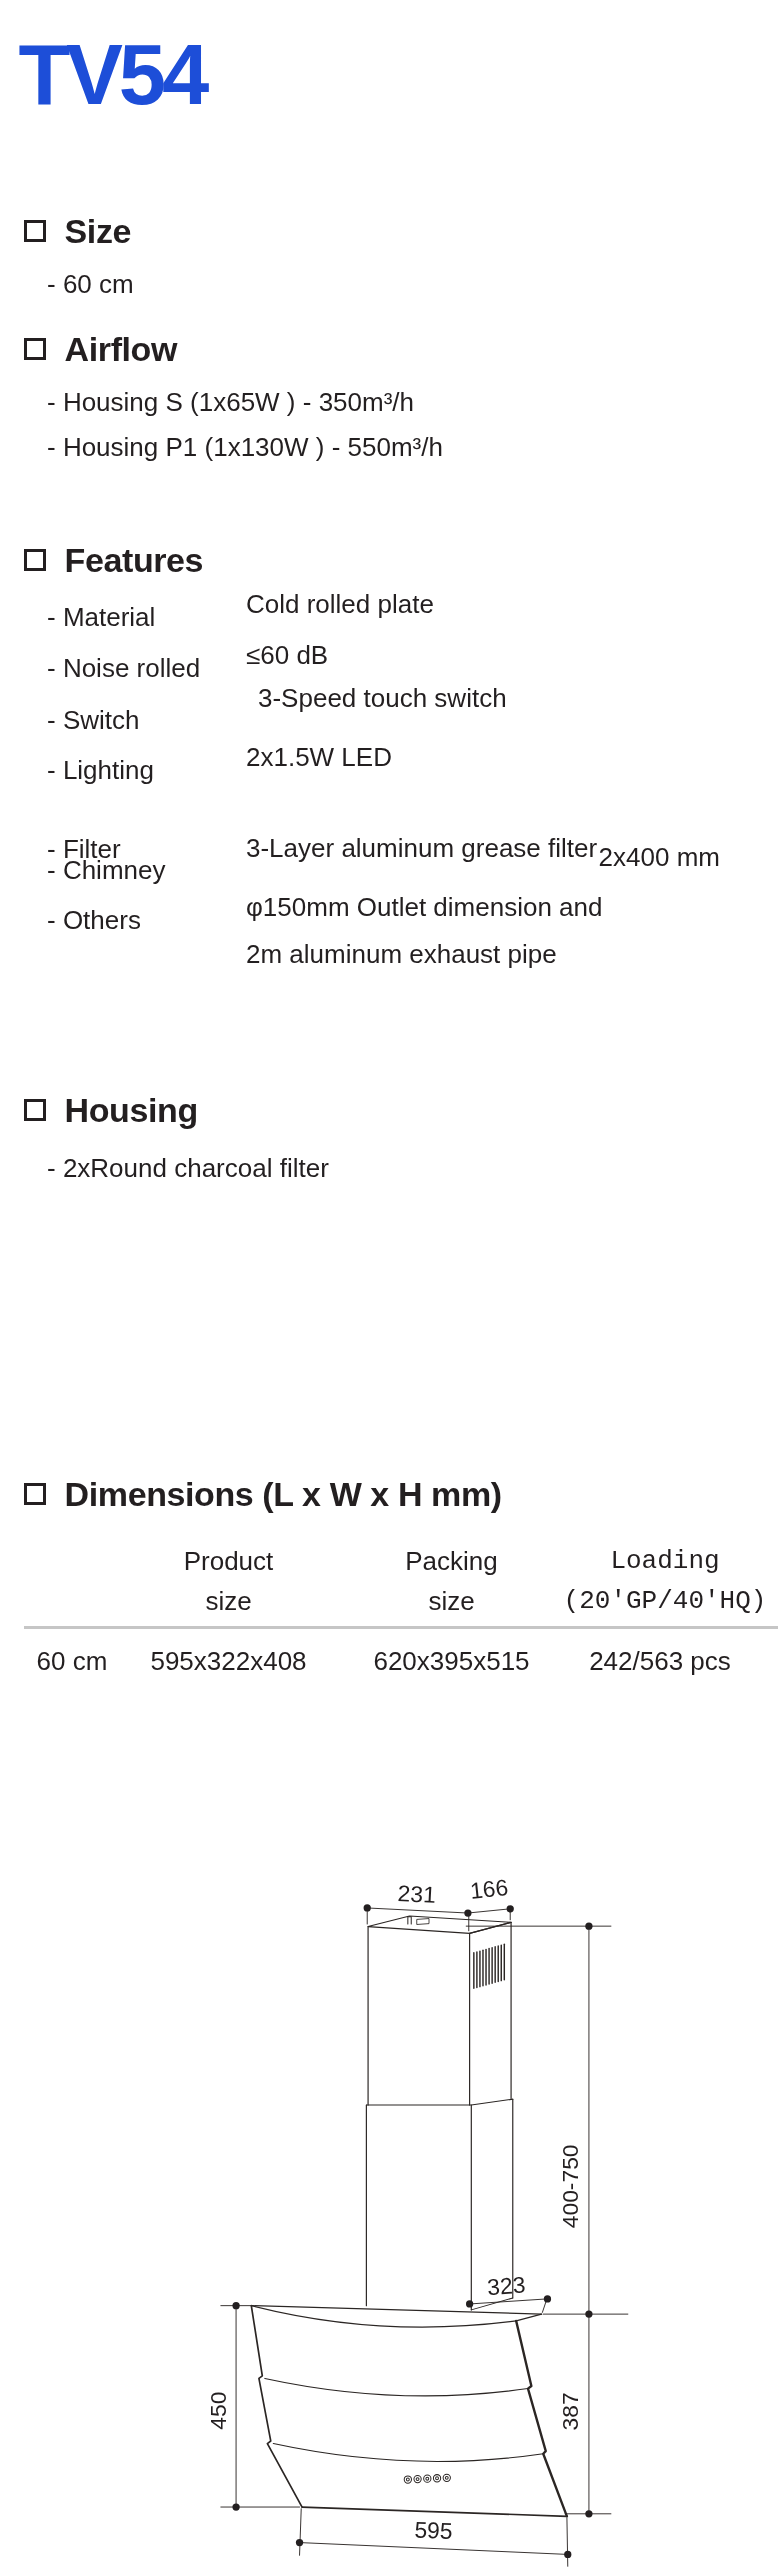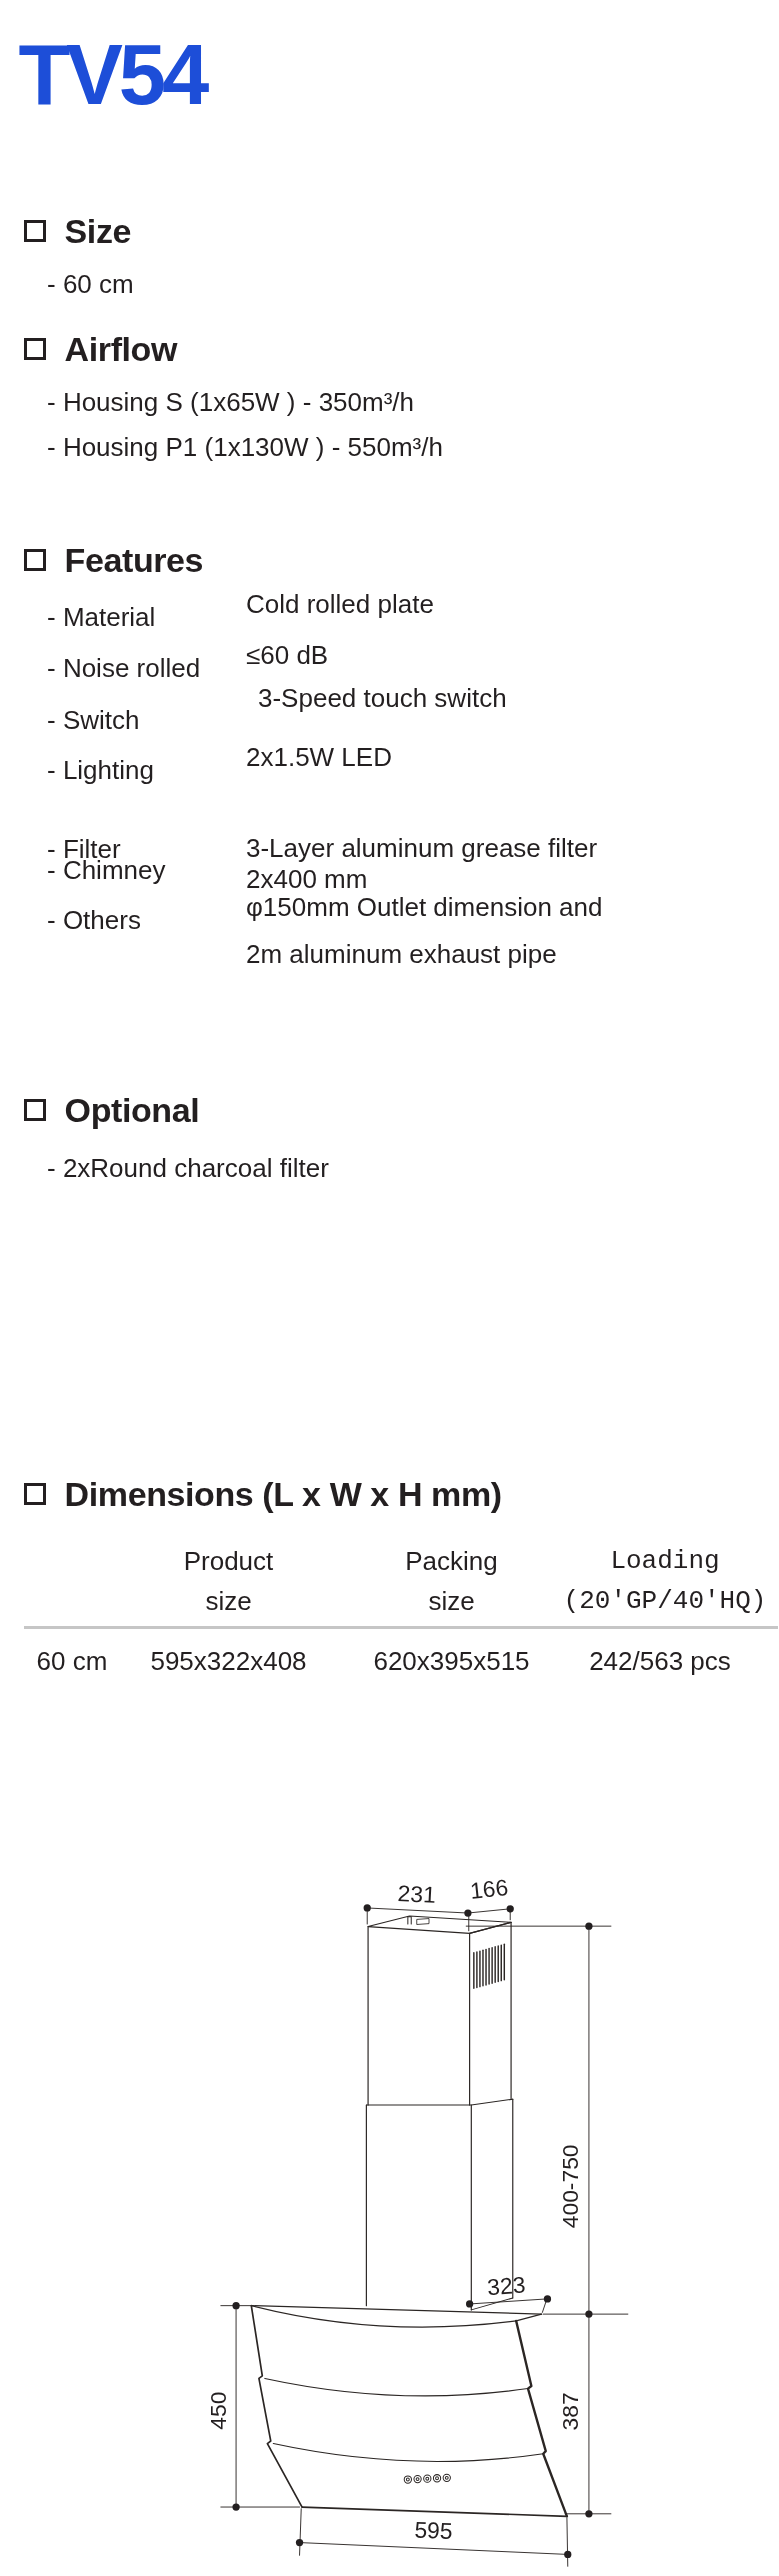--- a/index.html
+++ b/index.html
@@ -63,29 +63,29 @@
   <div class="abs feat-label" style="top:705px;">- Switch</div>
   <div class="abs feat-value" style="top:675px;margin-left:12px;">3-Speed touch switch</div>
 
   <div class="abs feat-label" style="top:755px;">- Lighting</div>
   <div class="abs feat-value" style="top:734px;">2x1.5W LED</div>
 
   <div class="abs feat-label" style="top:834px;">- Filter</div>
   <div class="abs feat-value" style="top:785px;margin-top:40px;">3-Layer aluminum grease filter</div>
 
   <div class="abs feat-label" style="top:855px;">- Chimney</div>
-  <div class="abs feat-value" style="top:856px;">2x400 mm</div>
+  <div class="abs feat-value" style="top:834px;text-align:right;">2x400 mm</div>
 
   <div class="abs feat-label" style="top:905px;">- Others</div>
   <div class="abs feat-value" style="top:884px;">φ150mm Outlet dimension and
 2m aluminum exhaust pipe</div>
 
   <div class="abs sec-header" style="left:24px;top:1092px;">
     <span class="bullet"></span>
-    <span class="sec-title">Optional</span>
+    <span class="sec-title">Housing</span>
   </div>
   <div class="abs body-line" style="left:47px;top:1153px;">- 2xRound charcoal filter</div>
 
   <div class="abs sec-header" style="left:24px;top:1476px;">
     <span class="bullet"></span>
     <span class="sec-title">Dimensions (L x W x H mm)</span>
   </div>
 
   <div class="abs th" style="left:144px;top:1541px;width:169px;">Product
 size</div>

